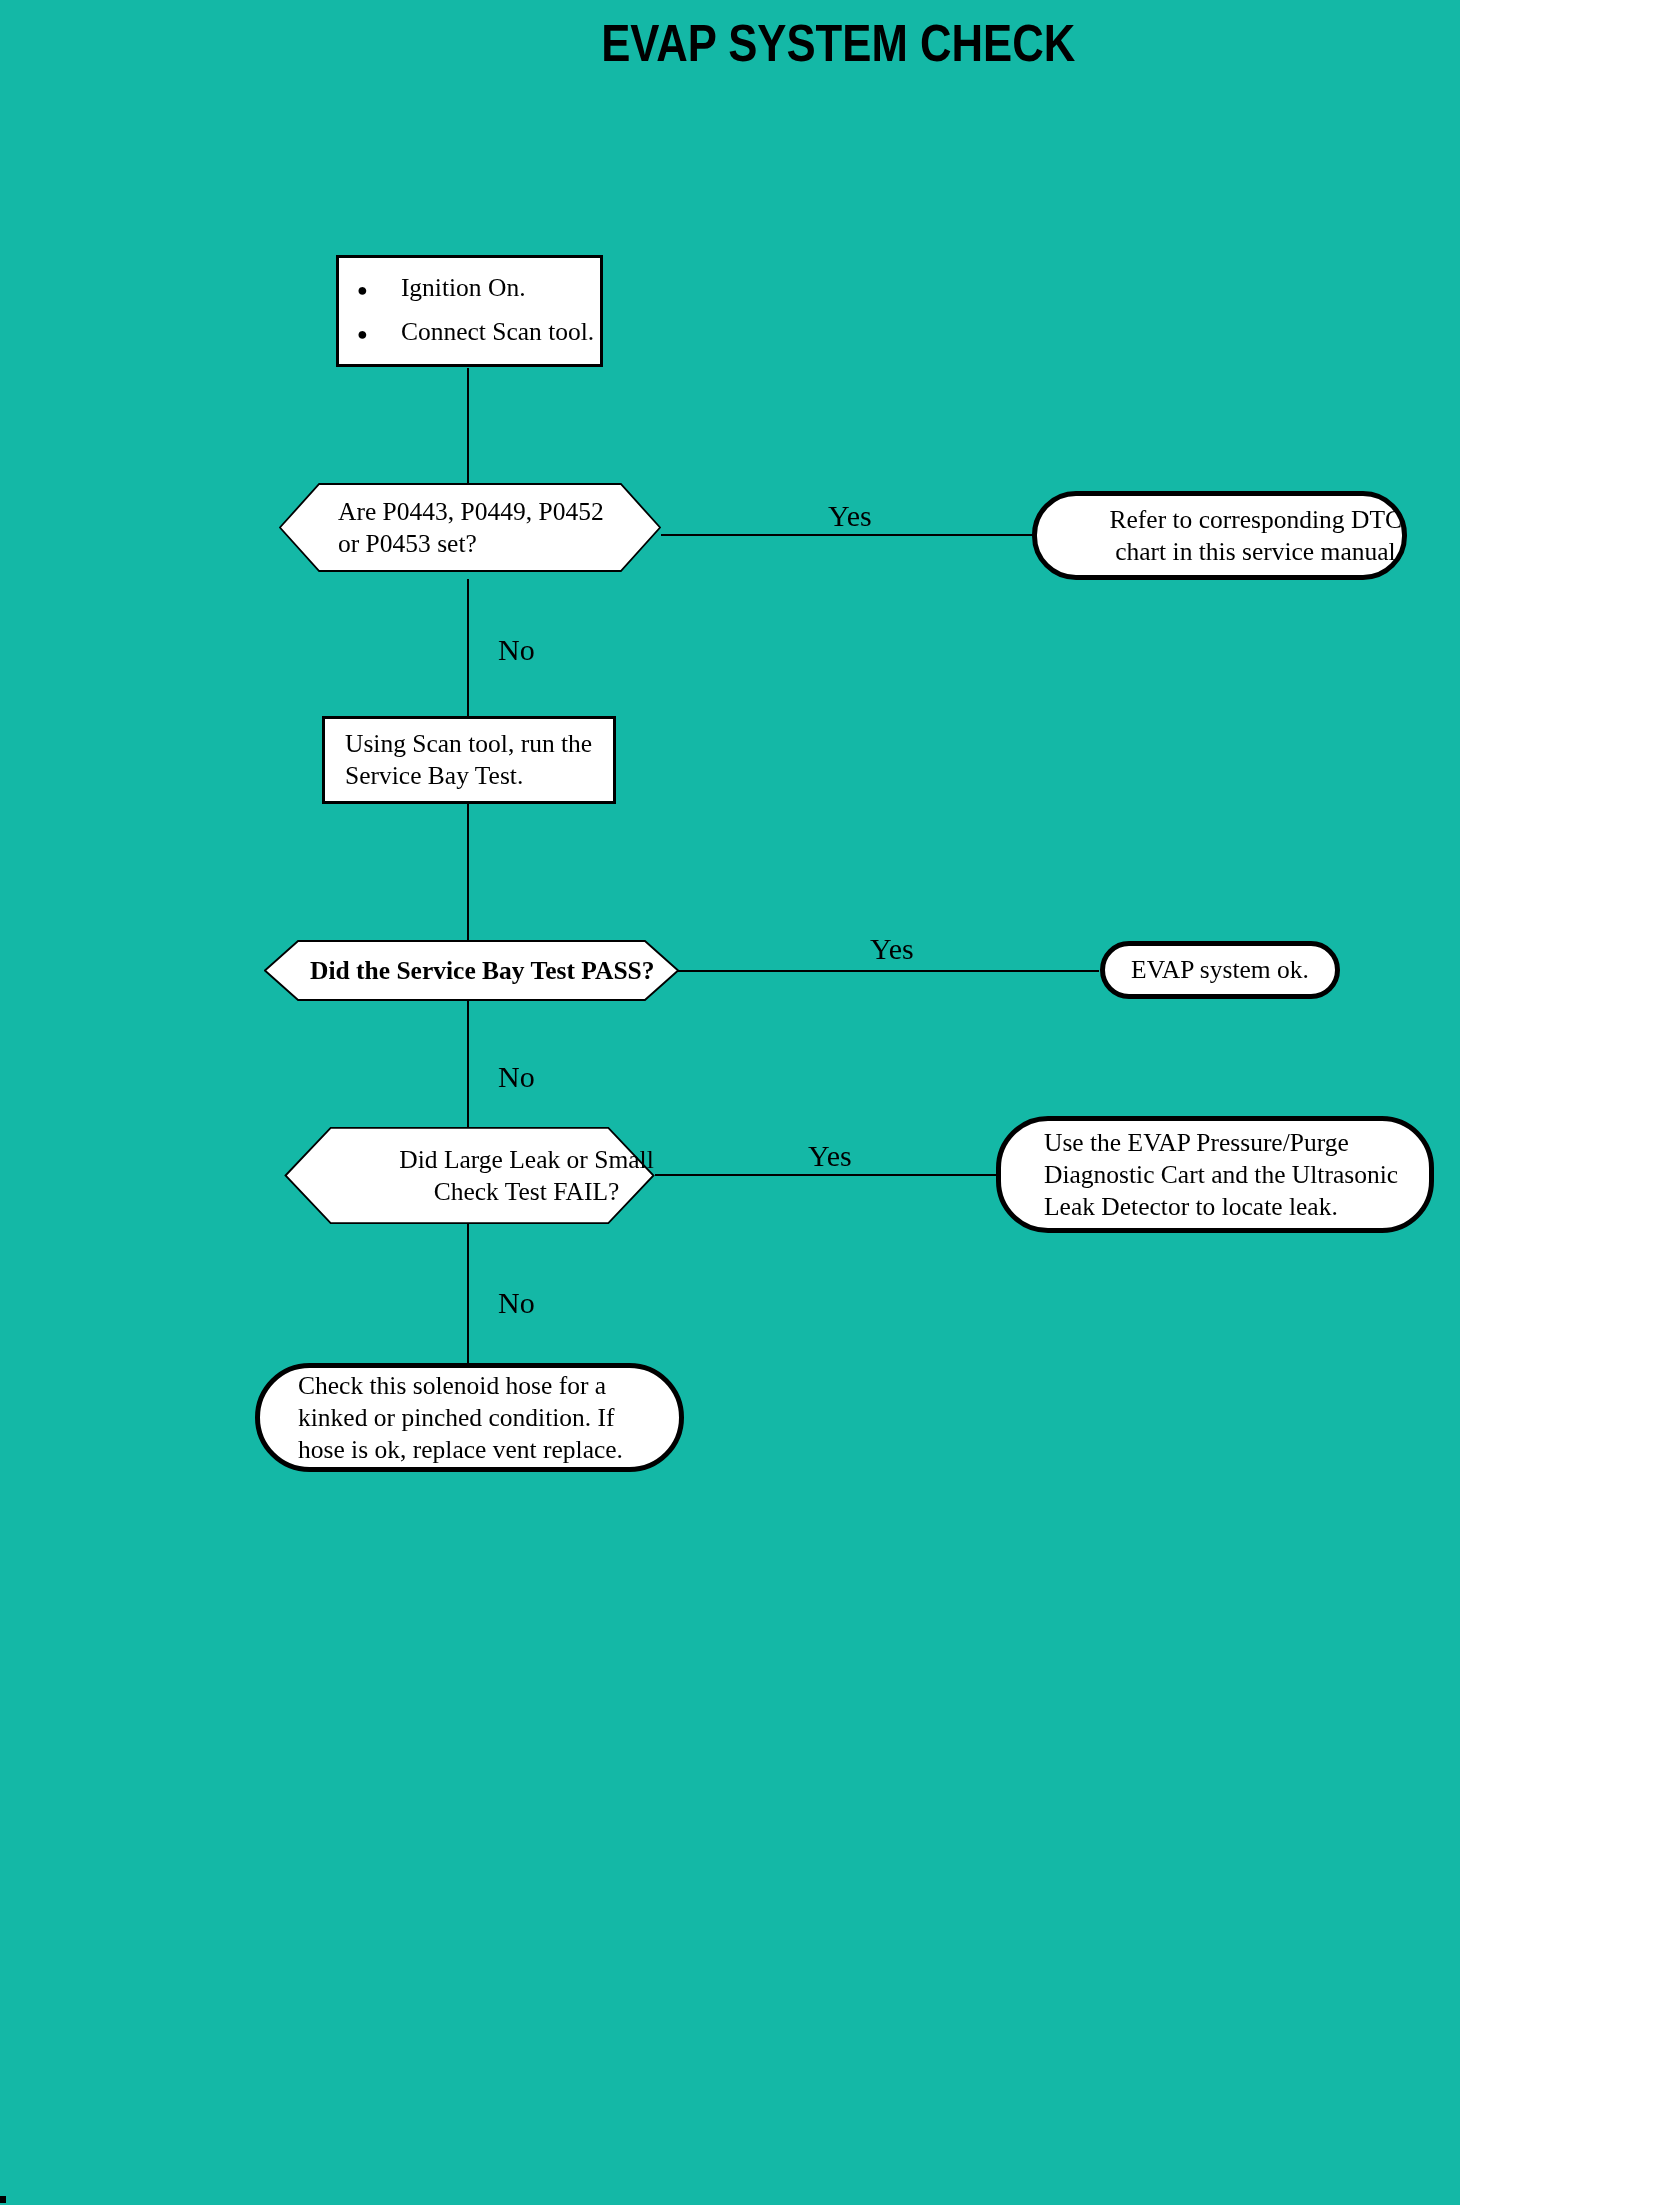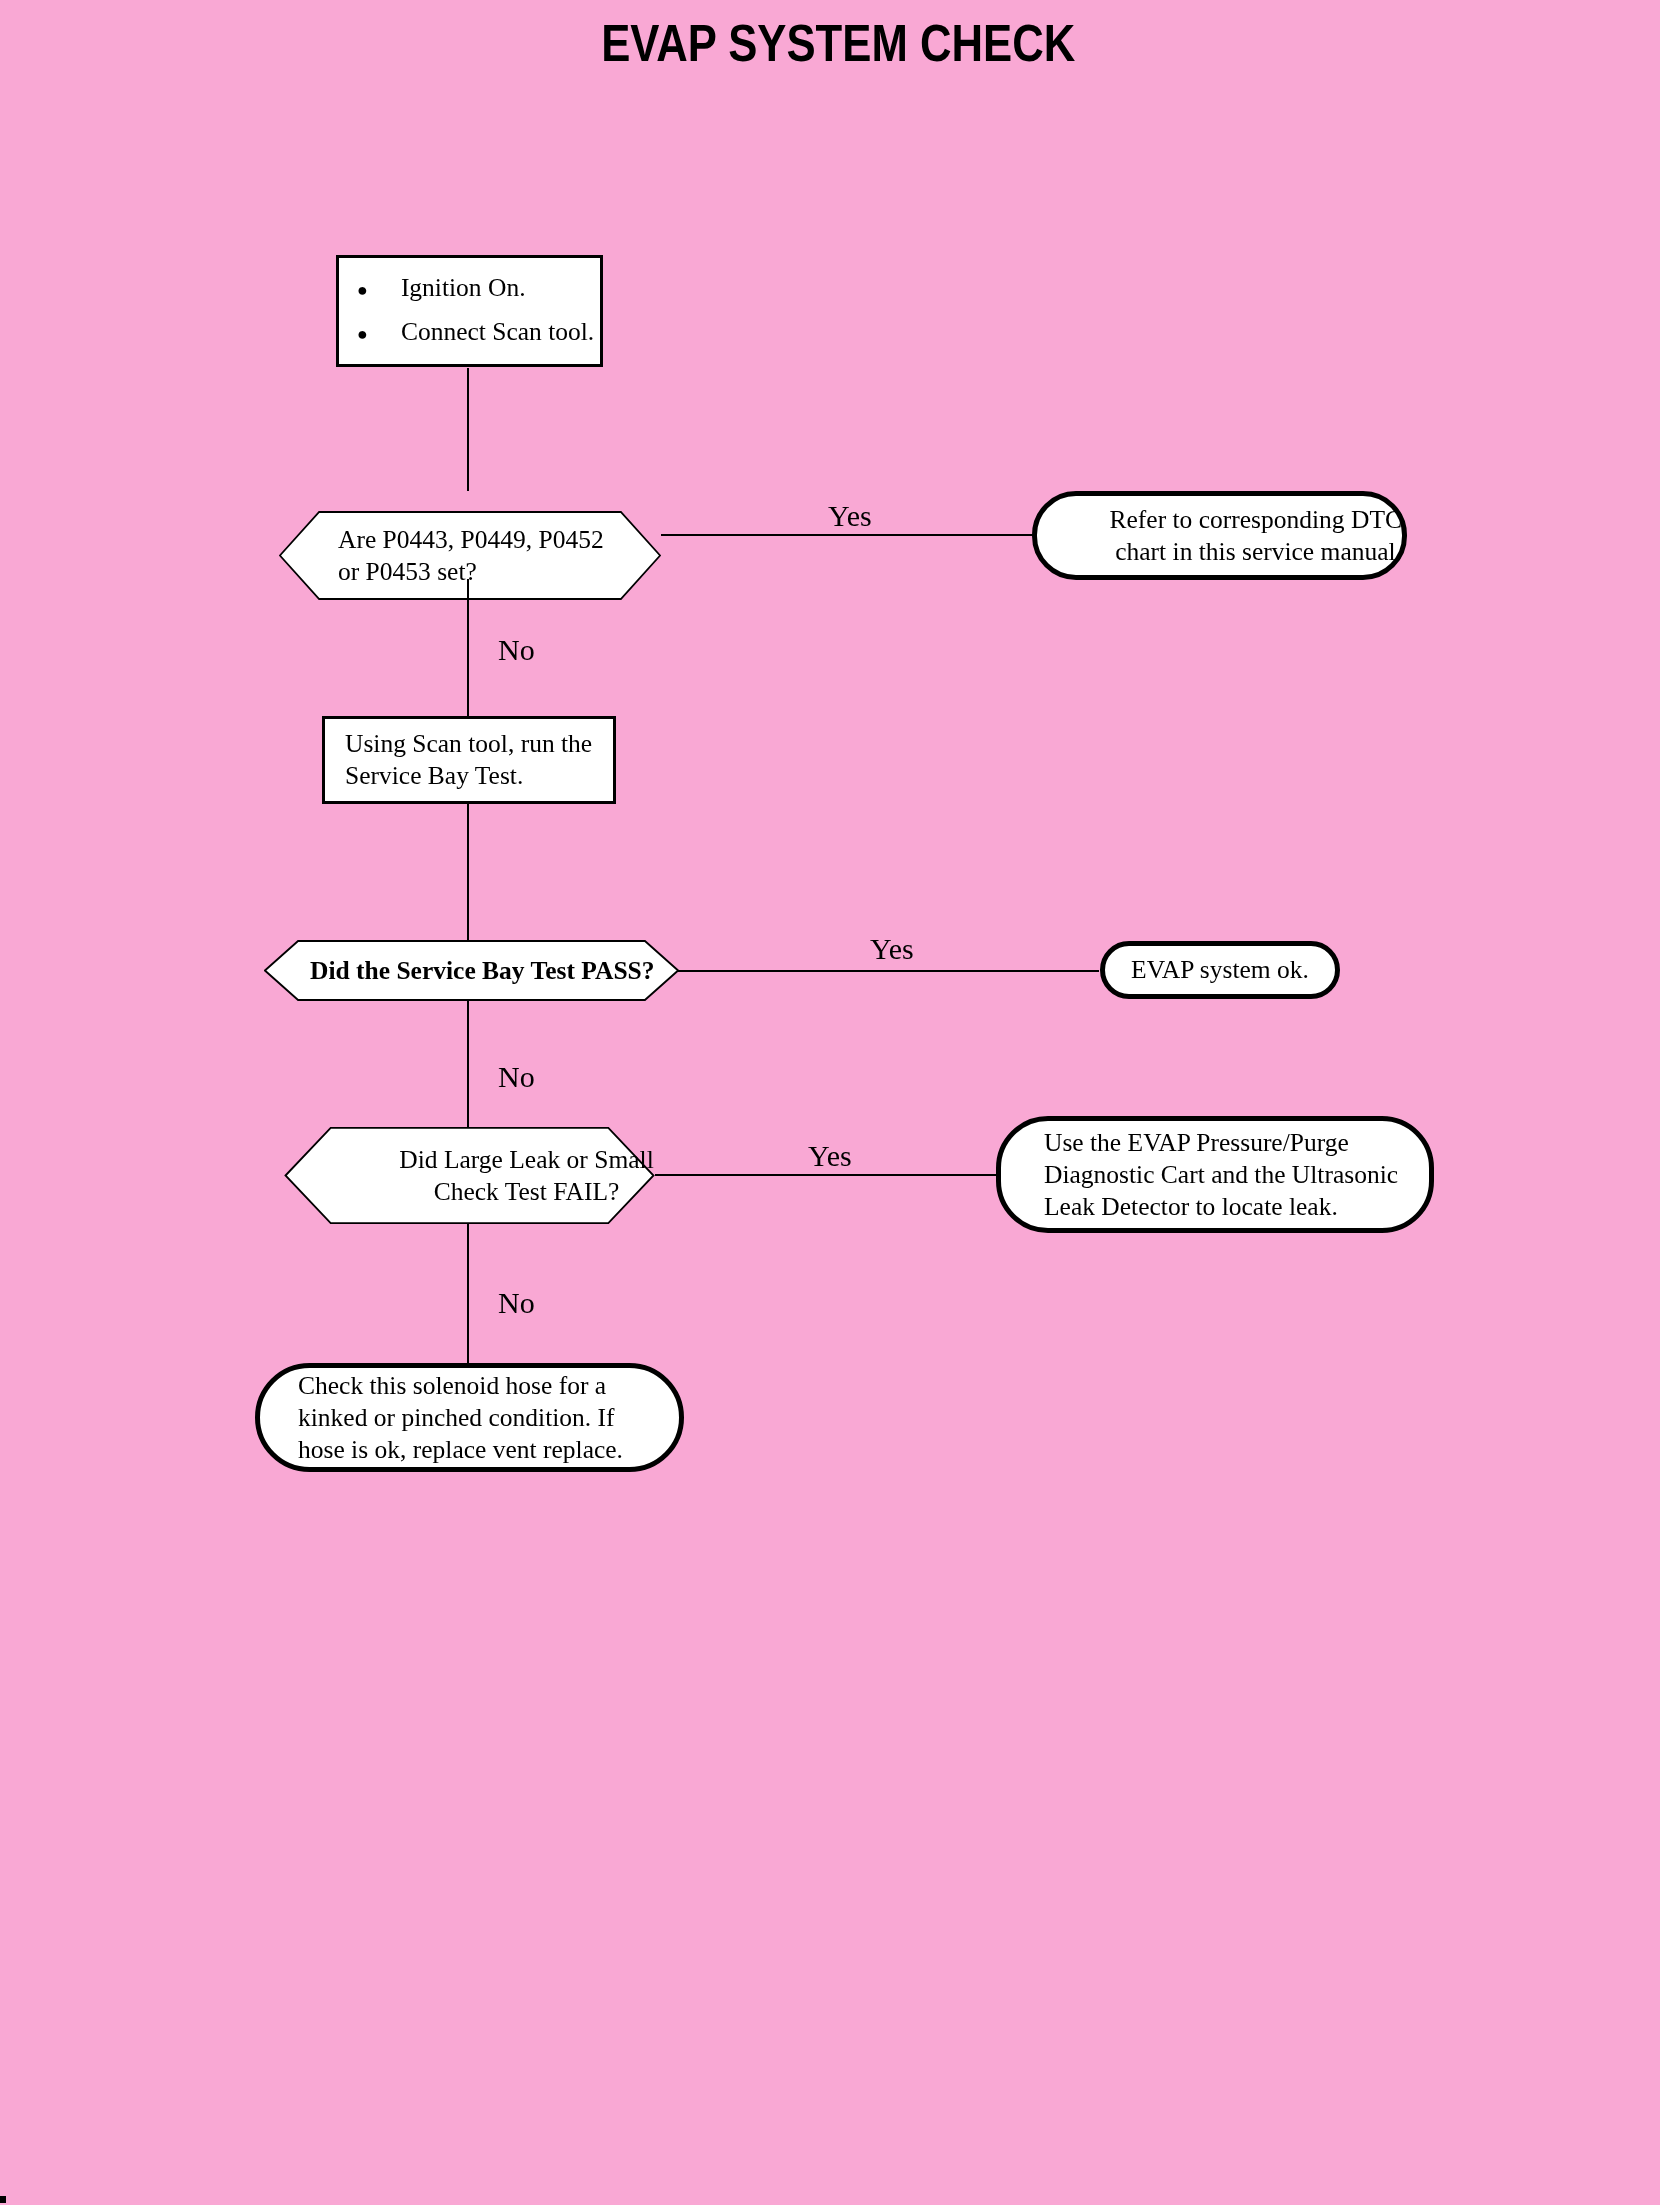--- a/index.html
+++ b/index.html
@@ -1,17 +1,17 @@
 <!DOCTYPE html>
 <html style="font-size:9.7px"><head>
 <meta charset="utf-8">
 <style>
   html,body { margin:0; padding:0; background:#ffffff; }
   .page {
-    position:relative; width:1660px; height:2205px; background:#f9a8d4;
+    position:relative; width:1460px; height:2205px; background:#14b8a6;
     font-family:"Liberation Serif", serif; color:#000; overflow:hidden;
   }
   
   .title-wrap { position:absolute; left:0; top:17px; width:1676px; display:flex; justify-content:center; }
   .title {
     margin:0; font-family:"Liberation Sans", sans-serif; font-weight:bold;
     font-size:52px; line-height:1; transform:scaleX(0.84); white-space:nowrap;
   }
   
   .node-text { font-size:25.5px; line-height:32px; white-space:nowrap; }
@@ -58,21 +58,21 @@
       <span style="padding-left:33px;">Ignition On.</span>
     </div>
     <div class="bullet-row node-text" style="padding-left:18px;">
       <span class="bullet-glyph">●</span>
       <span style="padding-left:33px;">Connect Scan tool.</span>
     </div>
   </div>
 
   <div class="vline" style="left:467px; top:368px; height:123px;"></div>
 
-  <div class="hex" style="left:279px; top:511px; width:382px; height:89px;">
+  <div class="hex" style="left:279px; top:483px; width:382px; height:89px;">
     <svg width="382" height="89" viewBox="0 0 628 146">
       <polygon points="1.5,73 66,1.5 562,1.5 626.5,73 562,144.5 66,144.5" fill="#ffffff" stroke="#000000" stroke-width="3"></polygon>
     </svg>
     <div class="hex-text" style="padding-left:59px;">
       <div class="node-text">Are P0443, P0449, P0452</div>
       <div class="node-text">or P0453 set?</div>
     </div>
   </div>
 
   <div class="edge-label" style="left:828px; top:502px;">Yes</div>

